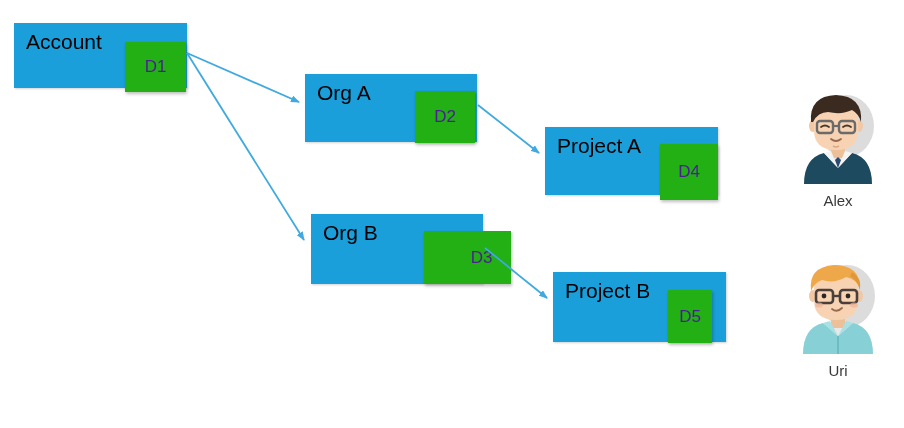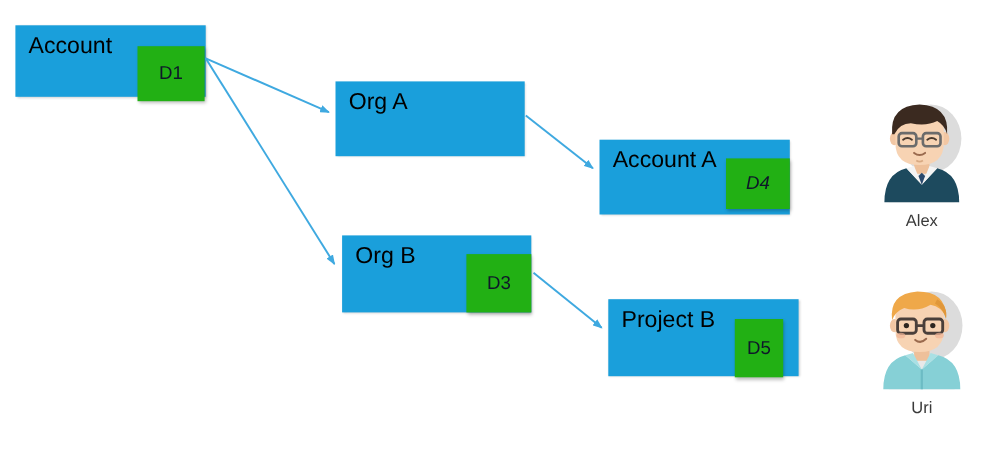--- a/index.html
+++ b/index.html
@@ -46,21 +46,21 @@
     background: #22b014;
     box-shadow: 1px 2px 3px rgba(0,0,0,0.25);
     z-index: 2;
     display: flex;
     align-items: center;
     justify-content: center;
   }
   .badge-label {
     font-size: 17px;
     line-height: 20px;
-    color: #0f172a;
+    color: #4c1d95;
     white-space: nowrap;
   }
 
   
   #arrows {
     position: absolute;
     left: 0;
     top: 0;
     width: 904px;
     height: 428px;
@@ -107,37 +107,40 @@
   <div class="node" style="left:14px; top:23px; width:173px; height:65px;">
     <div class="node-body"></div>
     <div class="badge" style="left:111px; top:19px; width:61px; height:50px;">
       <span class="badge-label">D1</span>
     </div>
     <div class="node-label">Account</div>
   </div>
 
   <div class="node" style="left:305px; top:74px; width:172px; height:68px;">
     <div class="node-body"></div>
+    <div class="badge" style="left:110px; top:17px; width:60px; height:52px;">
+      <span class="badge-label">D2</span>
+    </div>
     <div class="node-label">Org A</div>
   </div>
 
   <div class="node" style="left:311px; top:214px; width:172px; height:70px;">
     <div class="node-body"></div>
-    <div class="badge" style="left:113px; top:17px; width:59px; height:53px;">
+    <div class="badge" style="left:113px; top:17px; width:59px; height:53px;padding-left:28px;">
       <span class="badge-label">D3</span>
     </div>
     <div class="node-label">Org B</div>
   </div>
 
   <div class="node" style="left:545px; top:127px; width:173px; height:68px;">
     <div class="node-body"></div>
-    <div class="badge" style="left:115px; top:17px; width:58px; height:46px;font-style:italic;">
+    <div class="badge" style="left:115px; top:17px; width:58px; height:56px;">
       <span class="badge-label">D4</span>
     </div>
-    <div class="node-label">Account A</div>
+    <div class="node-label">Project A</div>
   </div>
 
   <div class="node" style="left:553px; top:272px; width:173px; height:70px;">
     <div class="node-body"></div>
     <div class="badge" style="left:115px; top:18px; width:44px; height:53px;">
       <span class="badge-label">D5</span>
     </div>
     <div class="node-label">Project B</div>
   </div>
 

